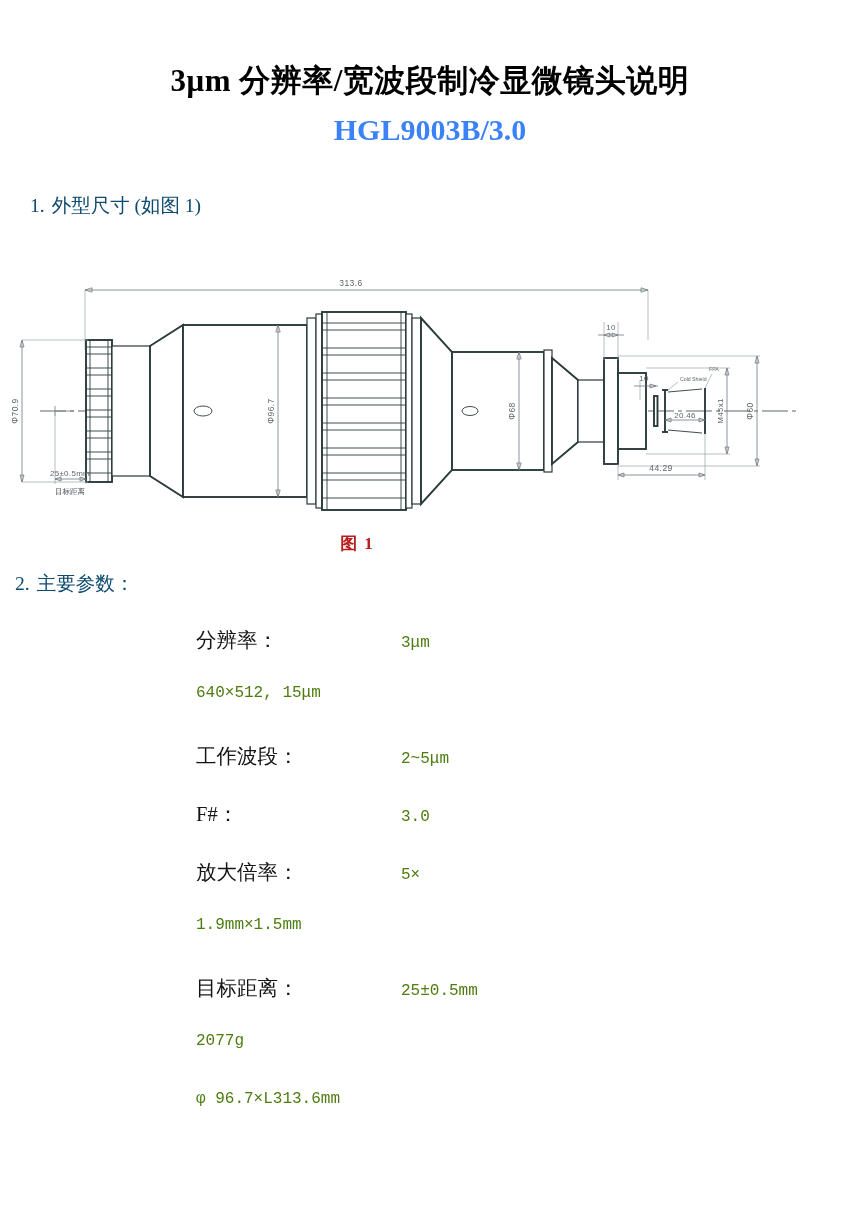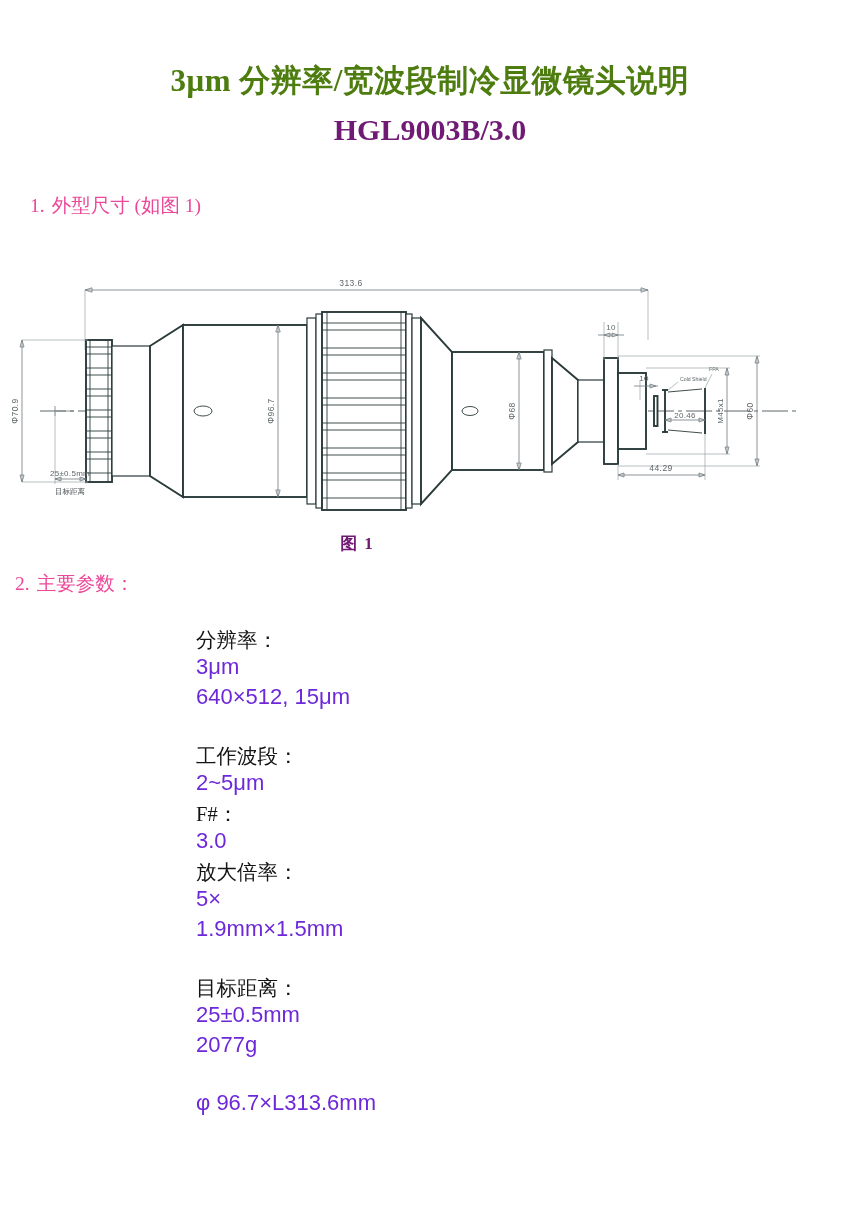--- a/index.html
+++ b/index.html
@@ -14,73 +14,72 @@
   .page{position:relative;width:860px;height:1215px;}
 
   
   .title-block{padding-top:62px;text-align:center;}
   .title-line1{
     font-family:"Liberation Serif", serif;
     font-weight:bold;
     font-size:31px;
     letter-spacing:.5px;
     line-height:1.25;
-    color:#4d7c0f;
+    color:#000000;
   }
   .title-line2{
     font-family:"Liberation Serif", serif;
     font-weight:bold;
     font-size:30px;
     line-height:1.35;
     margin-top:9px;
-    color:#701a75;
+    color:#3b82f6;
   }
 
   
   .section-heading{
     position:absolute;
     font-family:"Liberation Serif", serif;
     font-size:19.5px;
-    color:#ec4899;
+    color:#0c4a6e;
   }
   #sec1{left:30px;top:192px;}
   #sec2{left:15px;top:570px;}
   .sec-num{margin-right:7px;}
 
   
   .figure-wrap{position:absolute;left:0;top:268px;width:740px;height:250px;text-align:right;}
   .figure-caption{
     position:absolute;left:0;top:532px;width:713px;
     text-align:center;
     font-family:"Liberation Serif", serif;
-    font-weight:bold;font-size:17px;color:#701a75;
+    font-weight:bold;font-size:17px;color:#b91c1c;
   }
   .figure-caption .cap-num{margin-left:7px;}
 
   
   .params{
     position:absolute;left:196px;top:626px;width:620px;
   }
   .param-row{
     display:flex;
     align-items:baseline;
     height:58px;
-    flex-direction:column;
   }
   .param-label{
     width:205px;
     font-family:"Liberation Serif", serif;
     font-size:20.5px;
     color:#141414;
     white-space:nowrap;
   }
   .param-value{
-    font-family:Liberation Sans, sans-serif;
-    font-size:22px;
-    color:#6d28d9;
+    font-family:Liberation Mono, monospace;
+    font-size:16px;
+    color:#4d7c0f;
     white-space:nowrap;
   }
 </style>
 </head>
 <body>
 
 <div class="page">
 
   <div class="title-block">
     <div class="title-line1">3μm 分辨率/宽波段制冷显微镜头说明</div>

